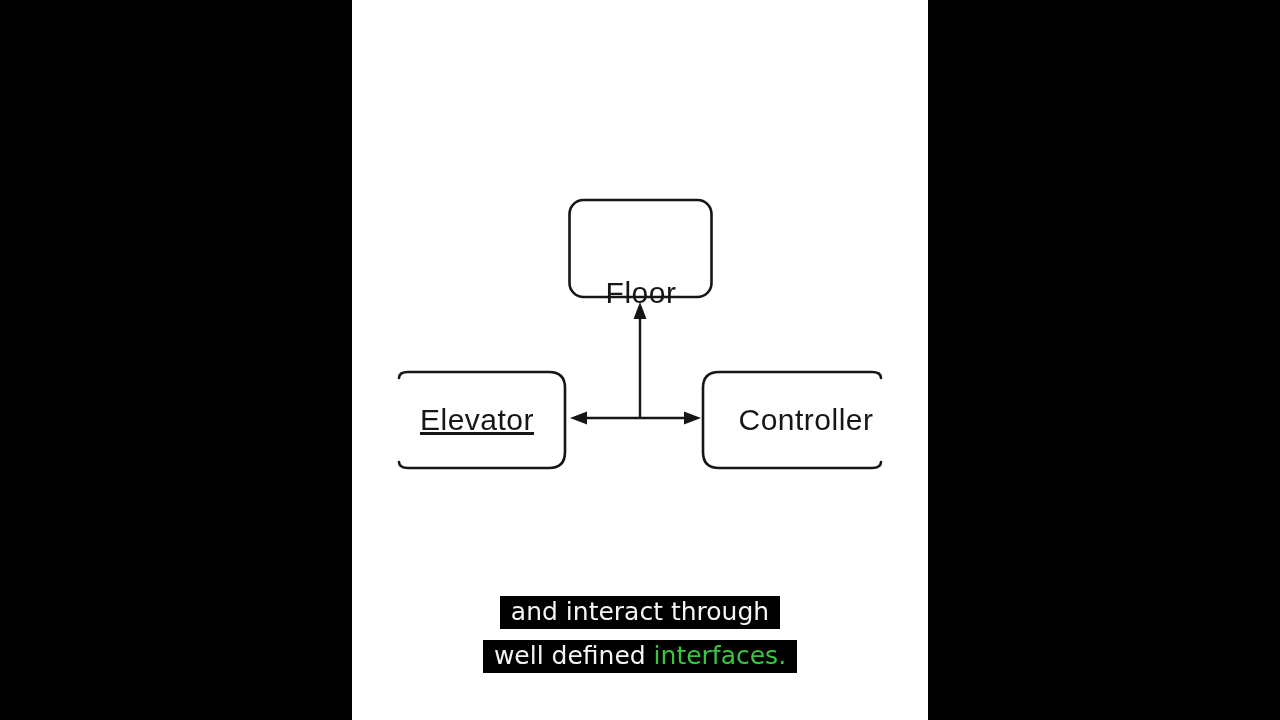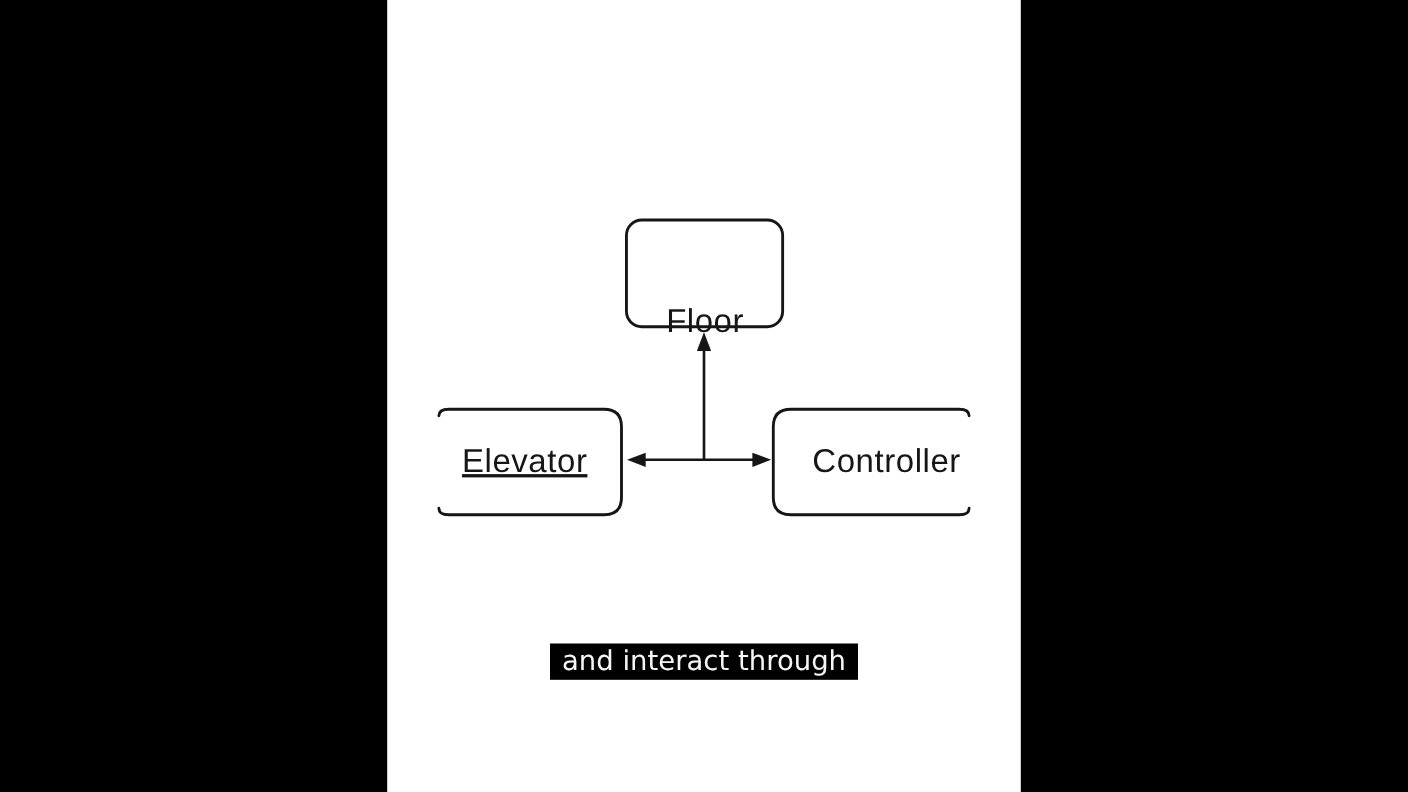--- a/index.html
+++ b/index.html
@@ -43,21 +43,21 @@
   .controller-label{left:806px; top:420px;}
   .caption{
     position:absolute;
     left:352px; top:585px;
     width:576px;
     text-align:center;
     font-family:"DejaVu Sans", sans-serif;
     font-size:25px;
     line-height:30px;
   }
-  .caption .cap-line{display:block;}
+  .caption .cap-line{display:block;margin-top:11px;}
   .caption .cap-chunk{
     display:inline-block;
     background:var(--caption_bg);
     color:var(--caption_fg);
     padding:1px 11px 2px 11px;
   }
   .caption .hl{color:var(--highlight);}
 </style>
 </head>
 <body>
@@ -79,13 +79,14 @@
   <polygon points="570,418 587,411.5 587,424.5" fill="var(--ink)"></polygon>
   <polygon points="701,418 684,411.5 684,424.5" fill="var(--ink)"></polygon>
 </svg>
 
 <div class="node-label floor-label">Floor</div>
 <div class="node-label elevator-label">Elevator</div>
 <div class="node-label controller-label">Controller</div>
 
 <div class="caption">
   <span class="cap-line"><span class="cap-chunk">and interact through</span></span>
+  <span class="cap-line"><span class="cap-chunk"><span>well defined </span><span class="hl">interfaces.</span></span></span>
 </div>
 
 </body></html>

